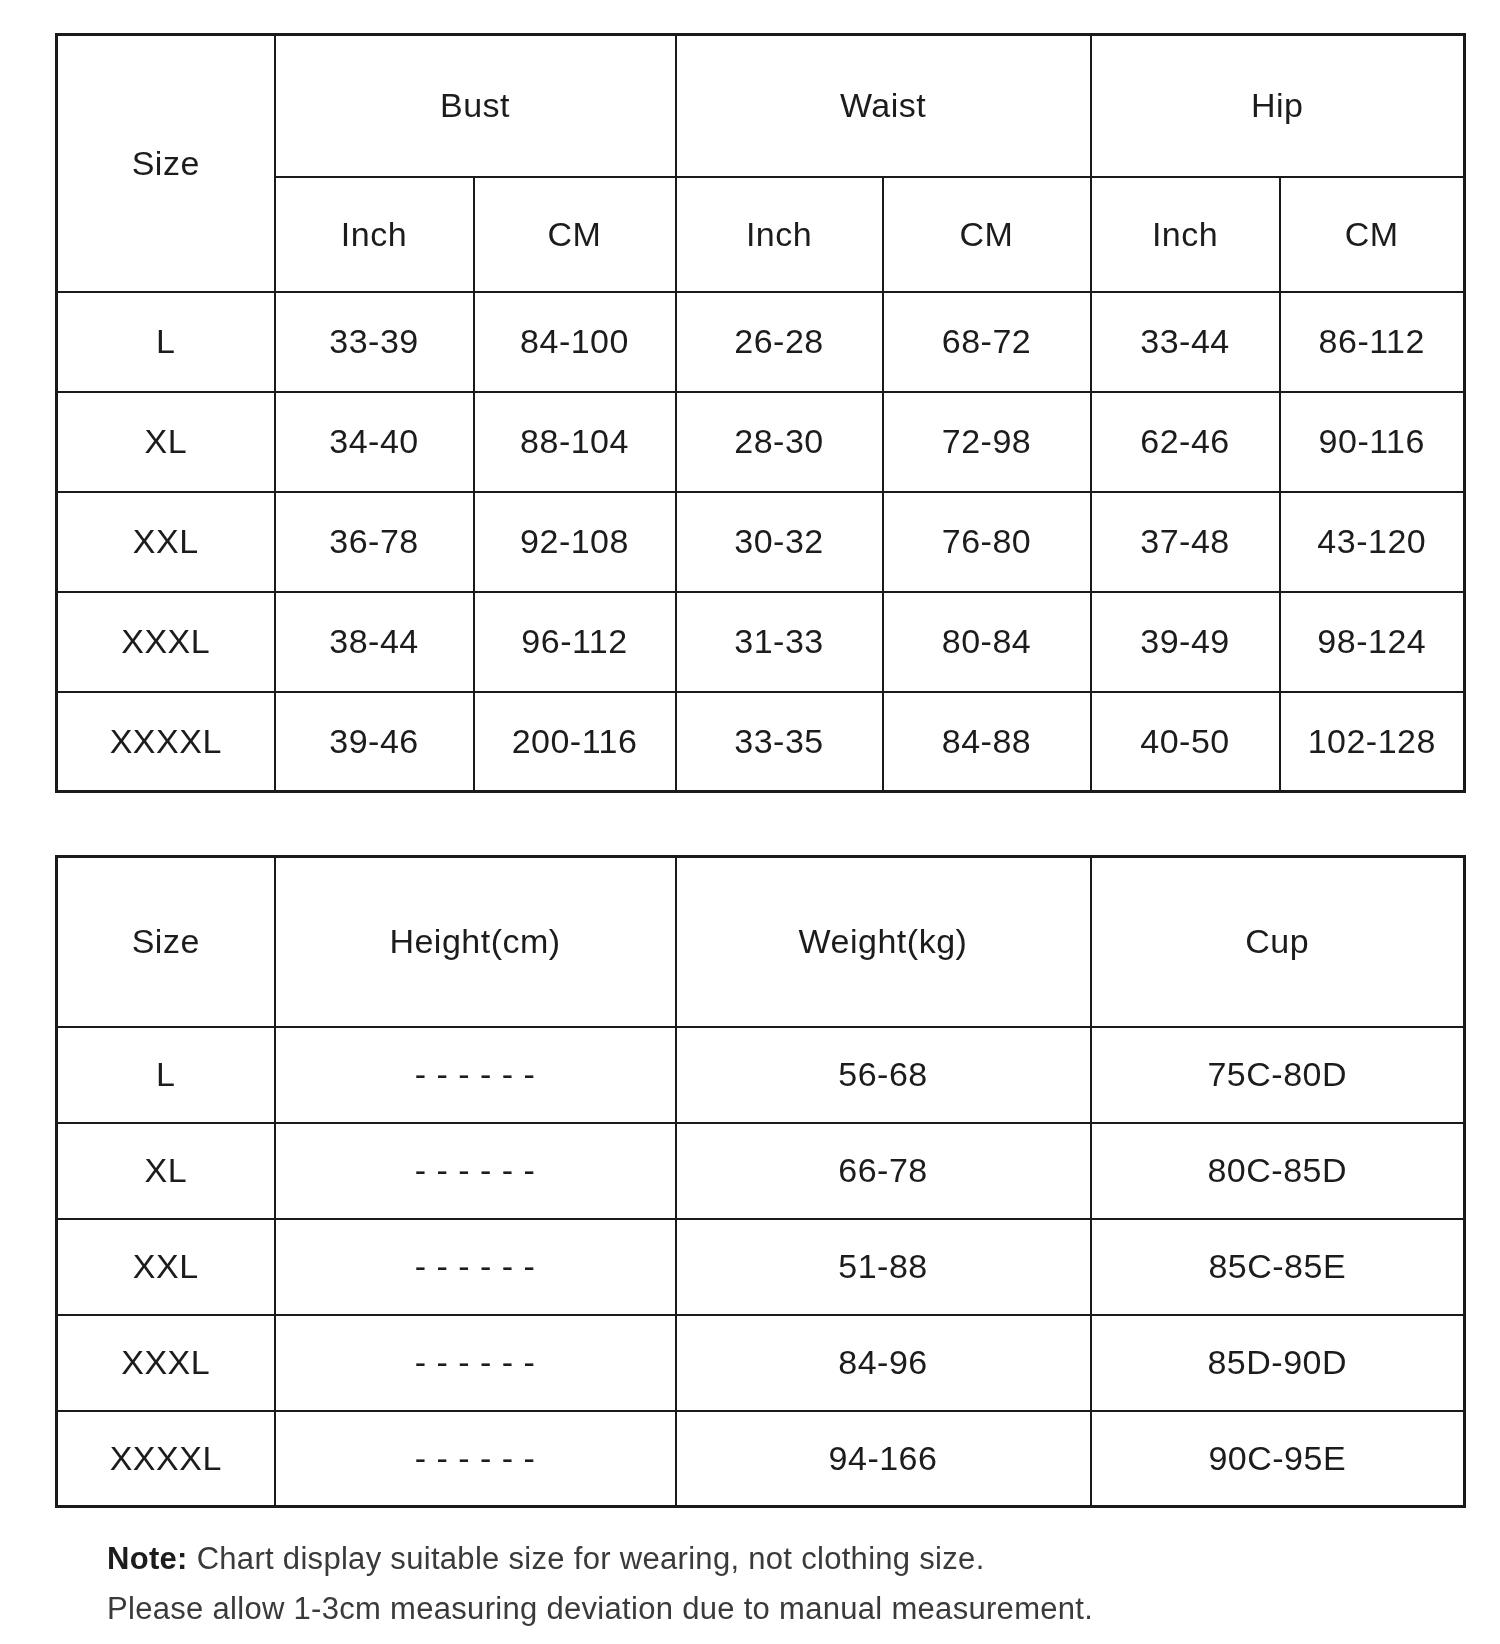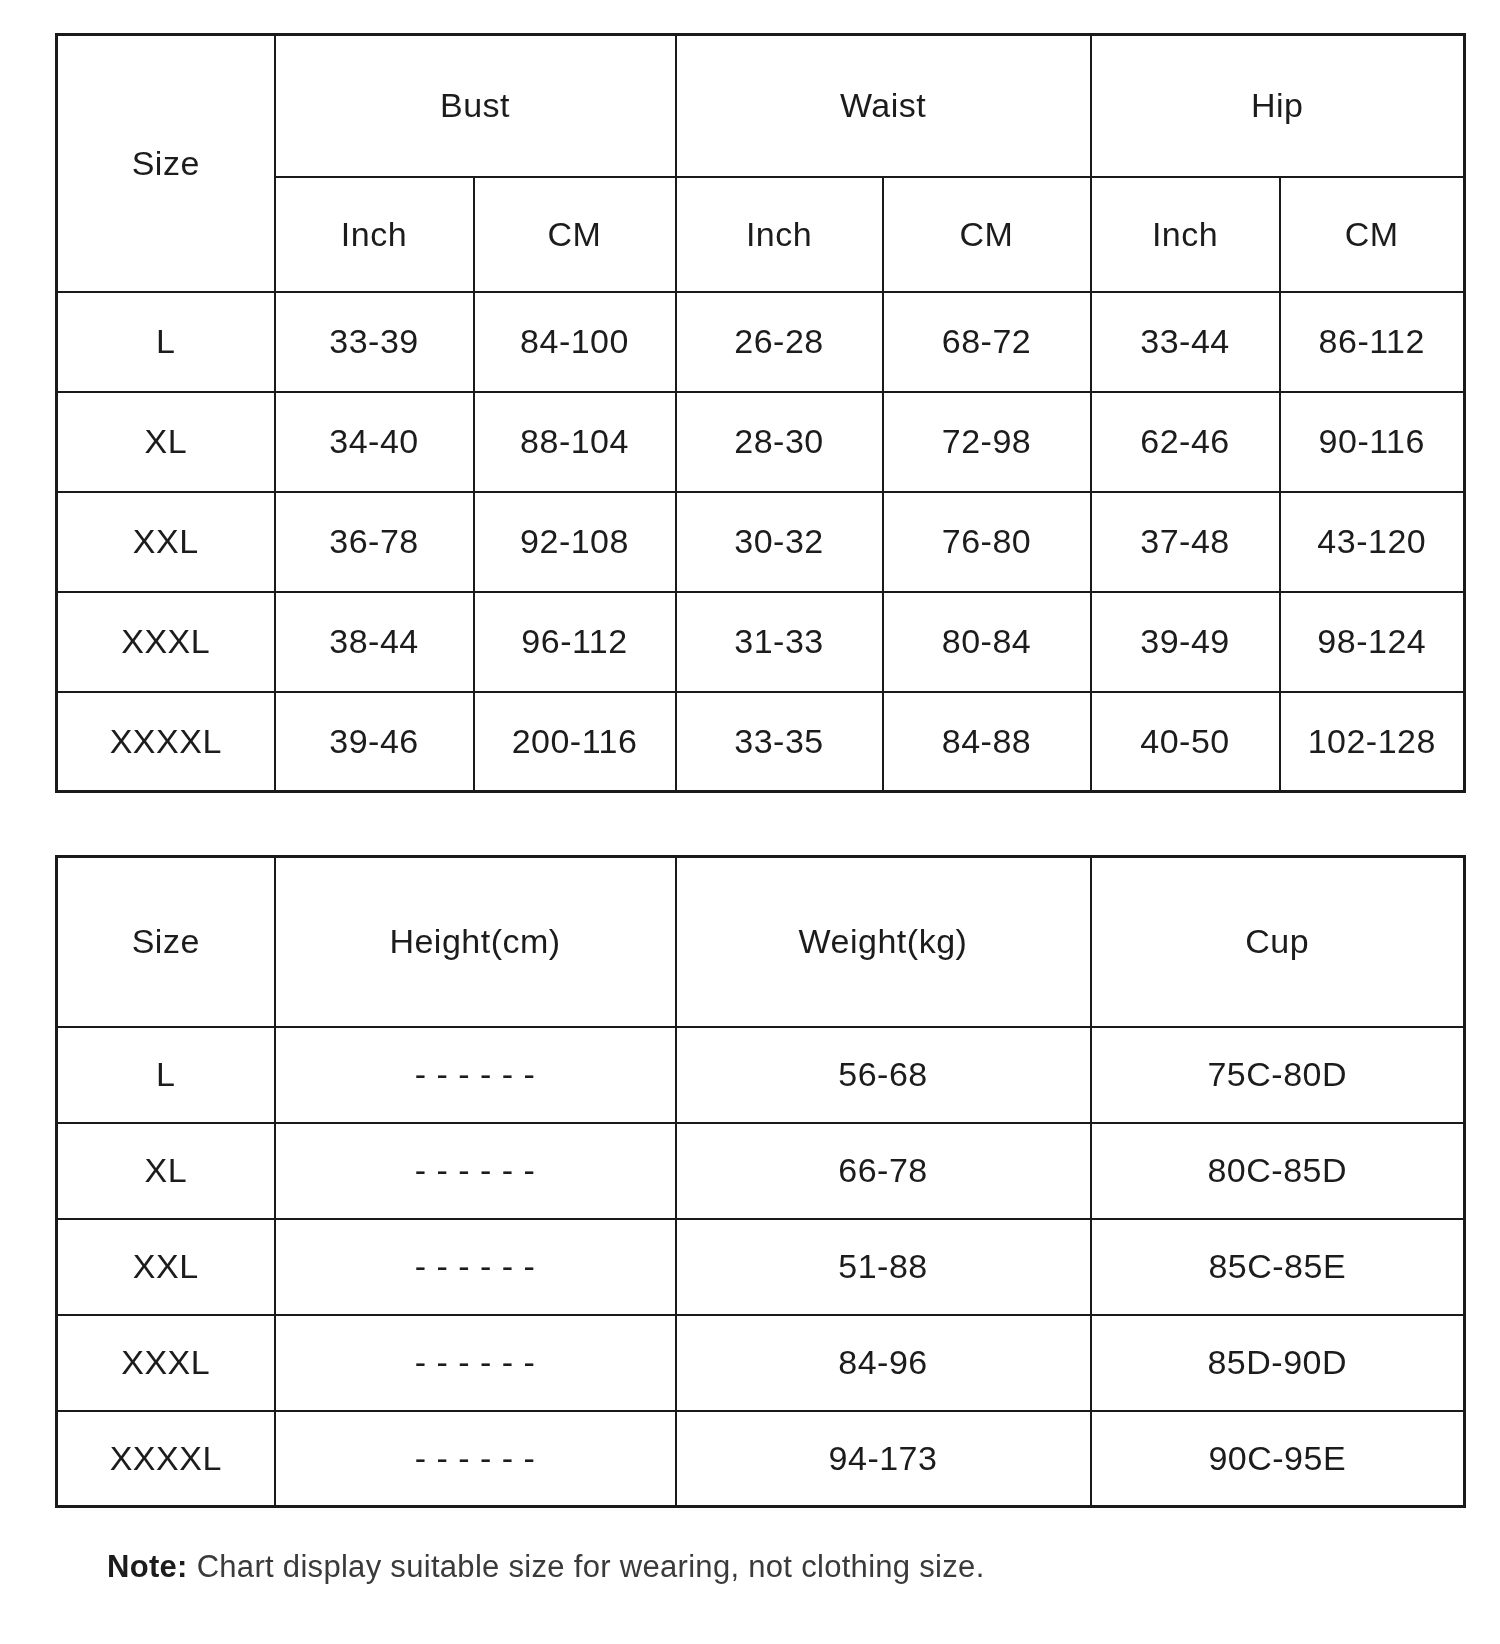--- a/index.html
+++ b/index.html
@@ -44,21 +44,21 @@
   
   #table2 { margin-top: 62px; }
   #table2 tr.head-row     { height: 170px; }
   #table2 tr.data-row     { height: 96px; }
   .dashes {
     letter-spacing: 2px;
     font-weight: 600;
     white-space: nowrap;
   }
   .note {
-    margin: 34px 0 0 52px;
+    margin: 26px 0 0 52px;
     font-size: 31px;
     line-height: 50px;
     color: #3a3a3a;
     letter-spacing: 0.3px;
   }
   .note .note-label {
     font-weight: 700;
     color: #1c1c1c;
   }
 </style>
@@ -174,23 +174,24 @@
     </tr>
     <tr class="data-row">
       <td>XXXL</td>
       <td class="dashes">- - - - - -</td>
       <td>84-96</td>
       <td>85D-90D</td>
     </tr>
     <tr class="data-row">
       <td>XXXXL</td>
       <td class="dashes">- - - - - -</td>
-      <td>94-173</td>
+      <td>94-166</td>
       <td>90C-95E</td>
     </tr>
   </tbody>
     </table>
 
   <div class="note">
     <div><span class="note-label">Note:</span> <span>Chart display suitable size for wearing, not clothing size.</span></div>
+    <div><span>Please allow 1-3cm measuring deviation due to manual measurement.</span></div>
   </div>
 
 </div>
 
 </body></html>

